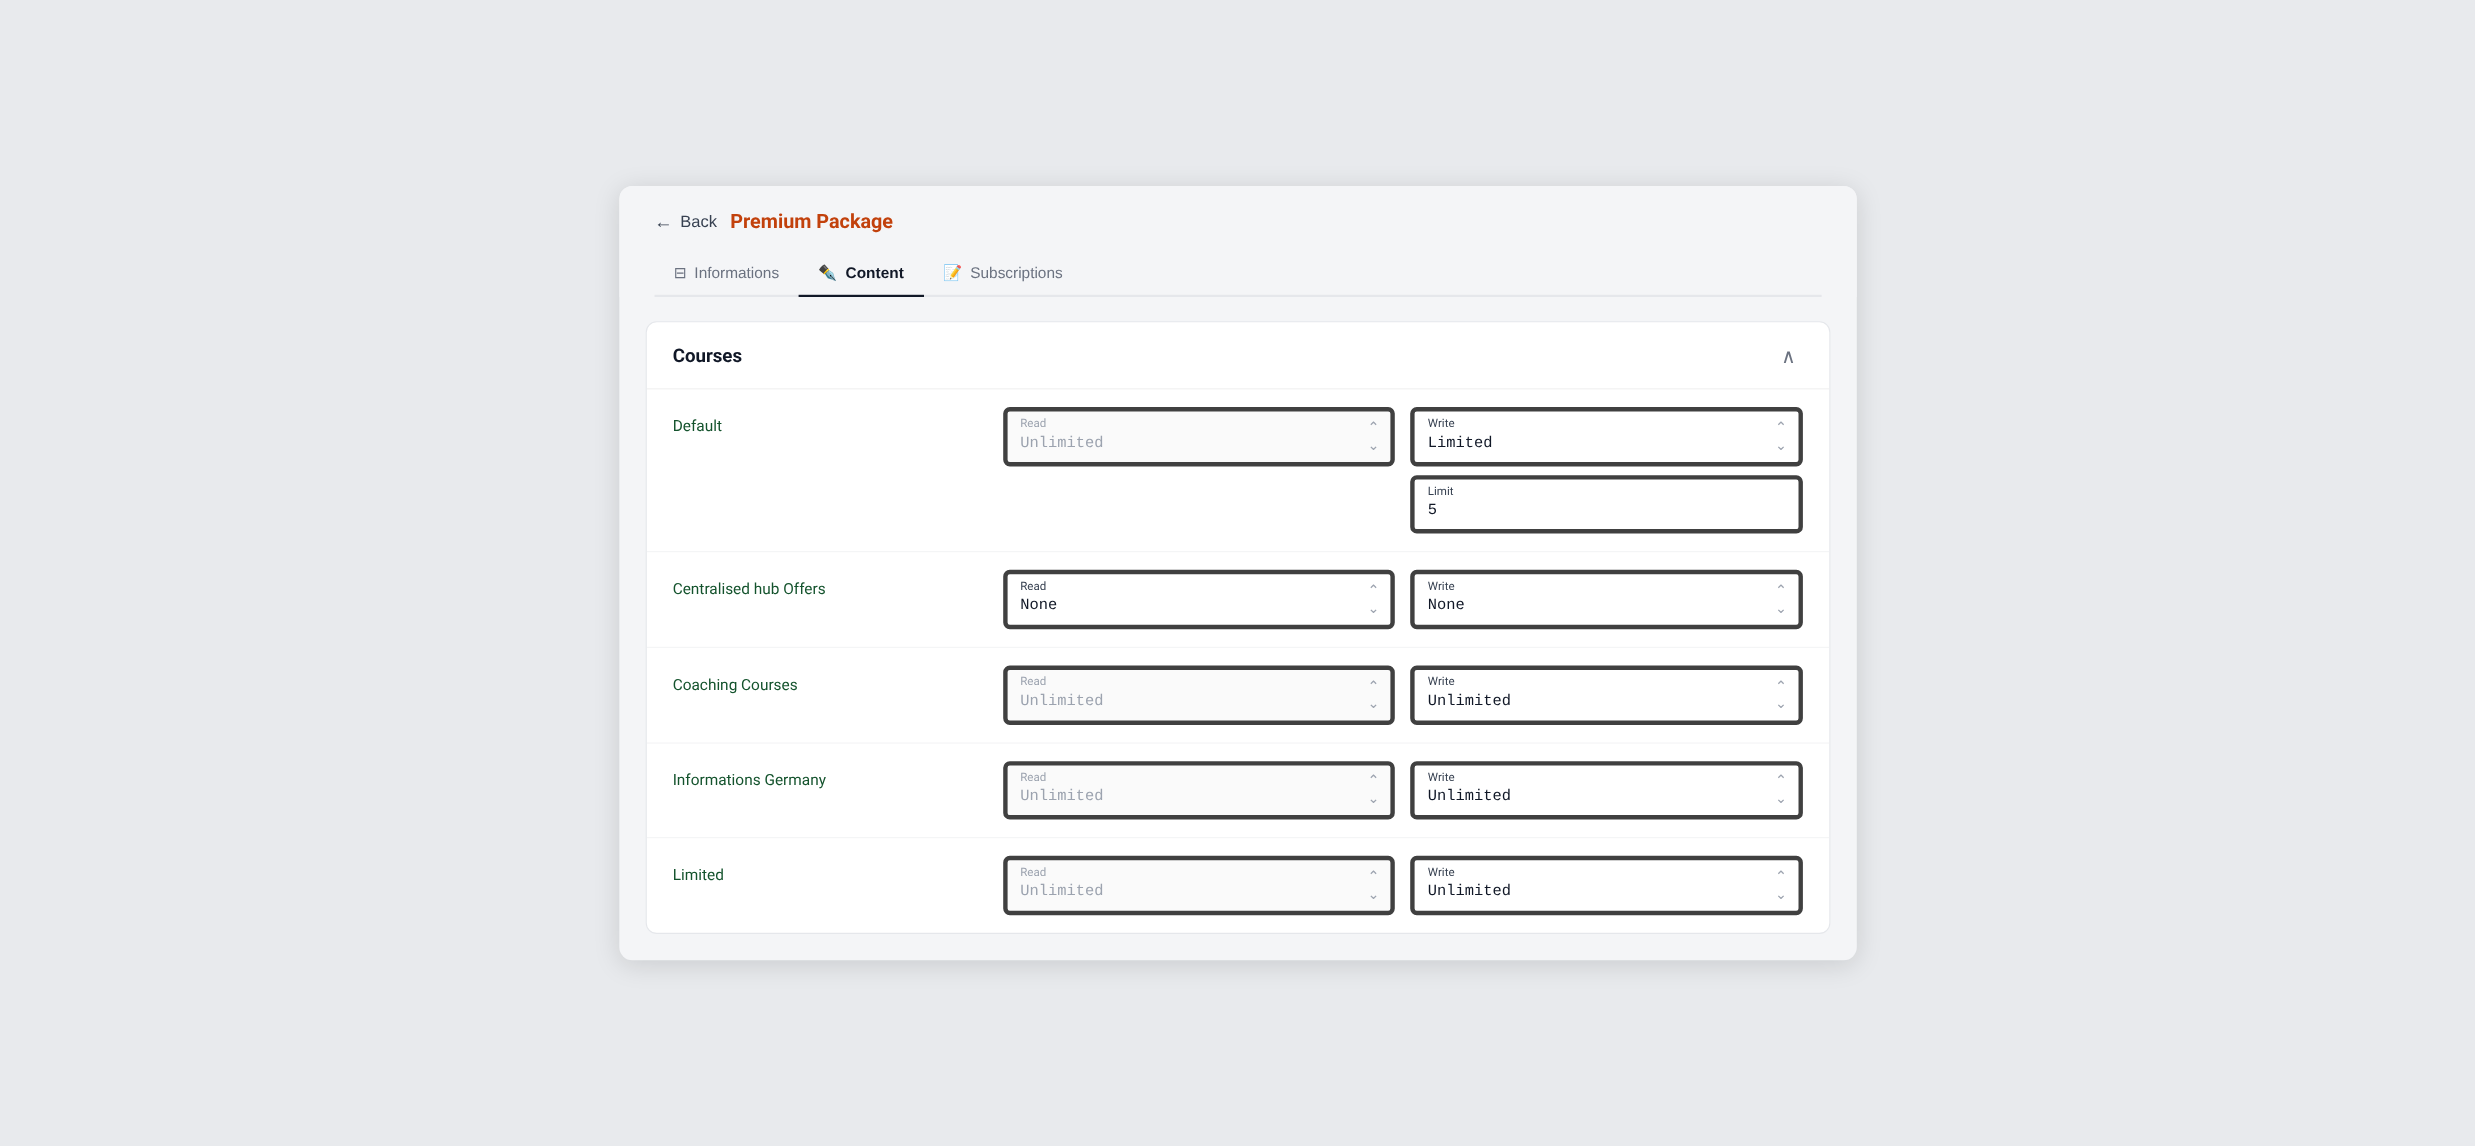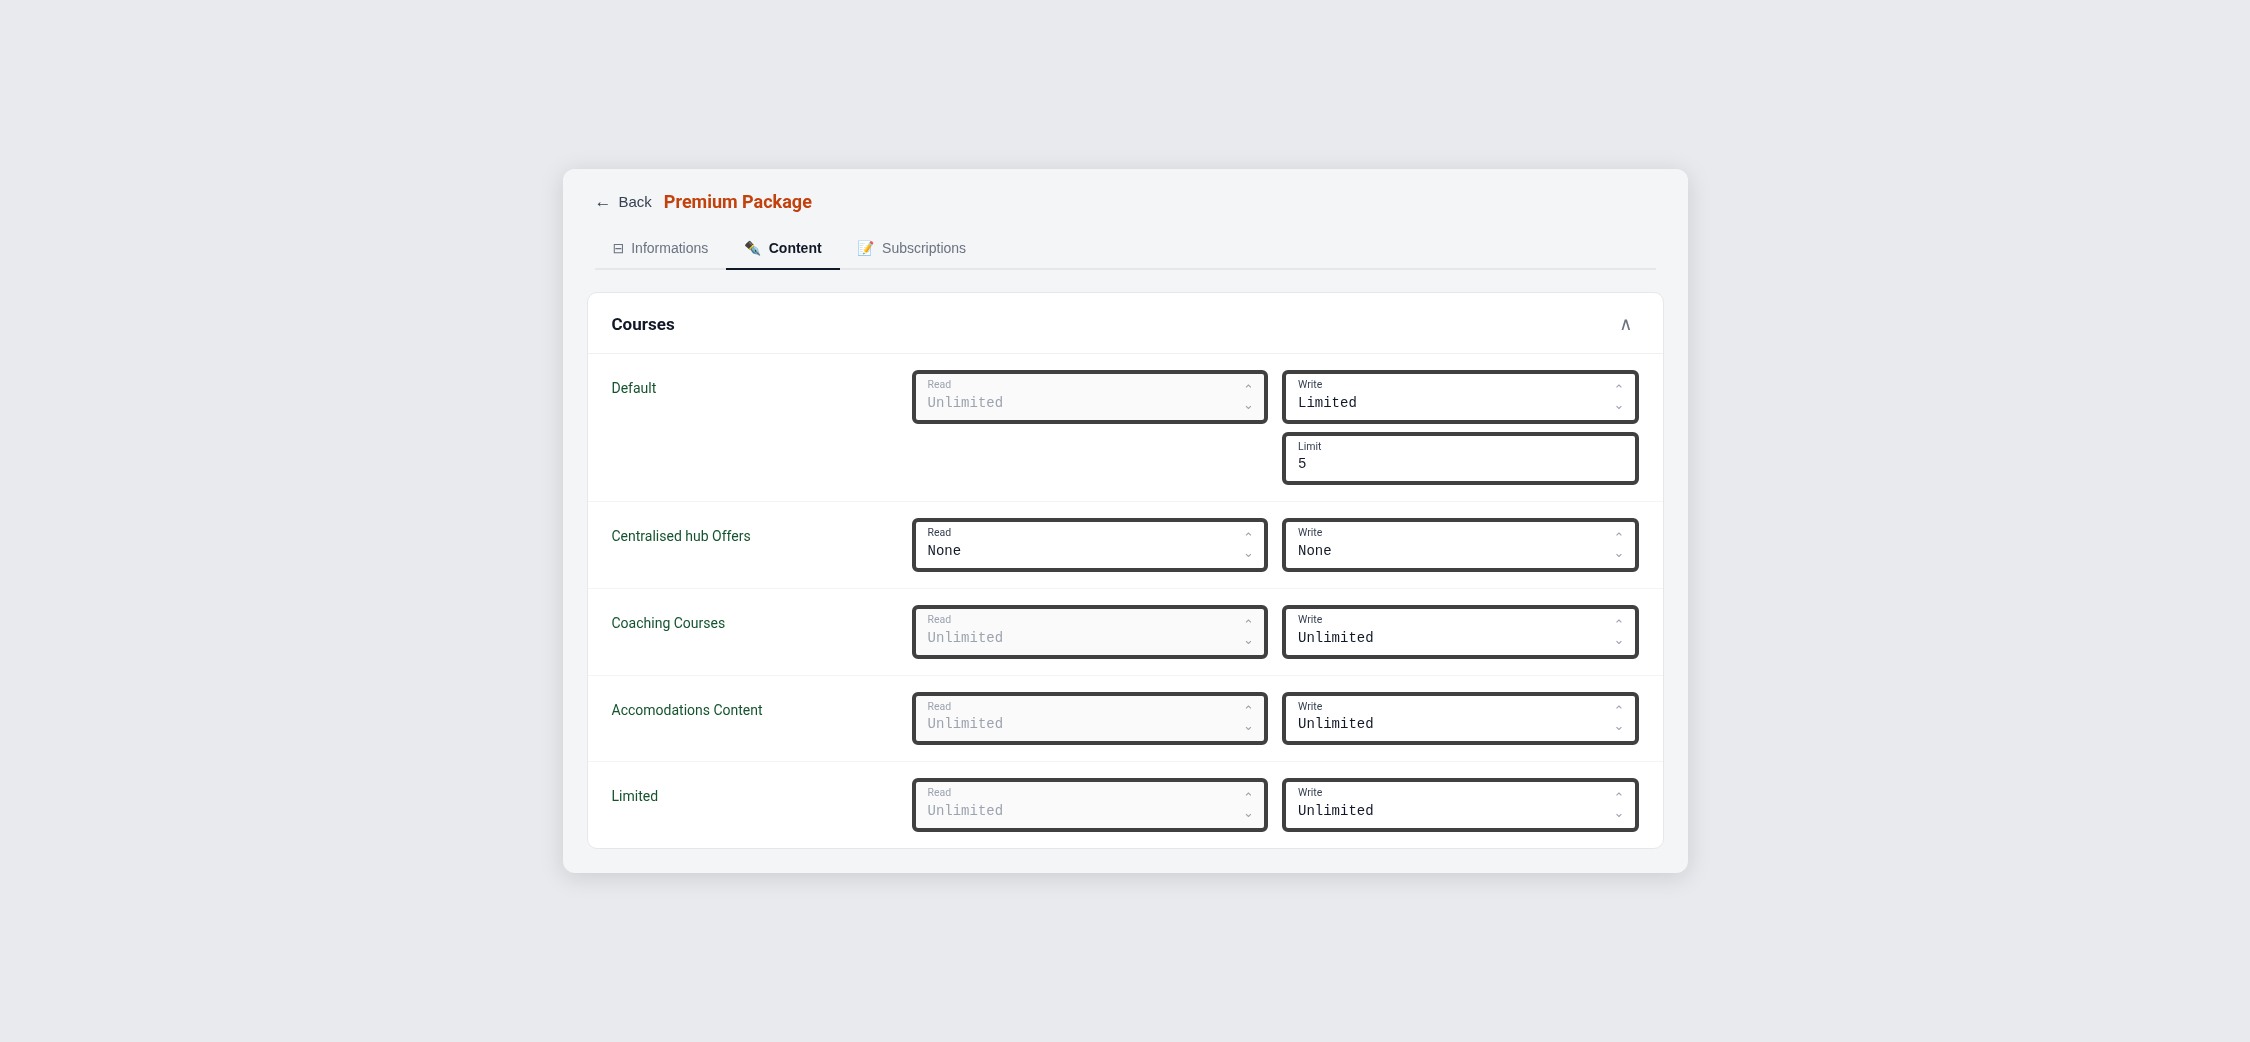--- a/index.html
+++ b/index.html
@@ -284,21 +284,21 @@
             <div class="field-wrapper">
               <span class="field-label active">Write</span>
               <span class="field-value">Unlimited</span>
               <span class="select-arrow">⌃<br>⌄</span>
             </div>
           </div>
         </div>
       </div>
 
       <div class="offer-row">
-        <div class="offer-label">Accomodations Content</div>
+        <div class="offer-label">Informations Germany</div>
         <div class="offer-controls">
           <div class="select-group">
             <div class="field-wrapper disabled">
               <span class="field-label">Read</span>
               <span class="field-value muted">Unlimited</span>
               <span class="select-arrow">⌃<br>⌄</span>
             </div>
           </div>
           <div class="select-group">
             <div class="field-wrapper">

